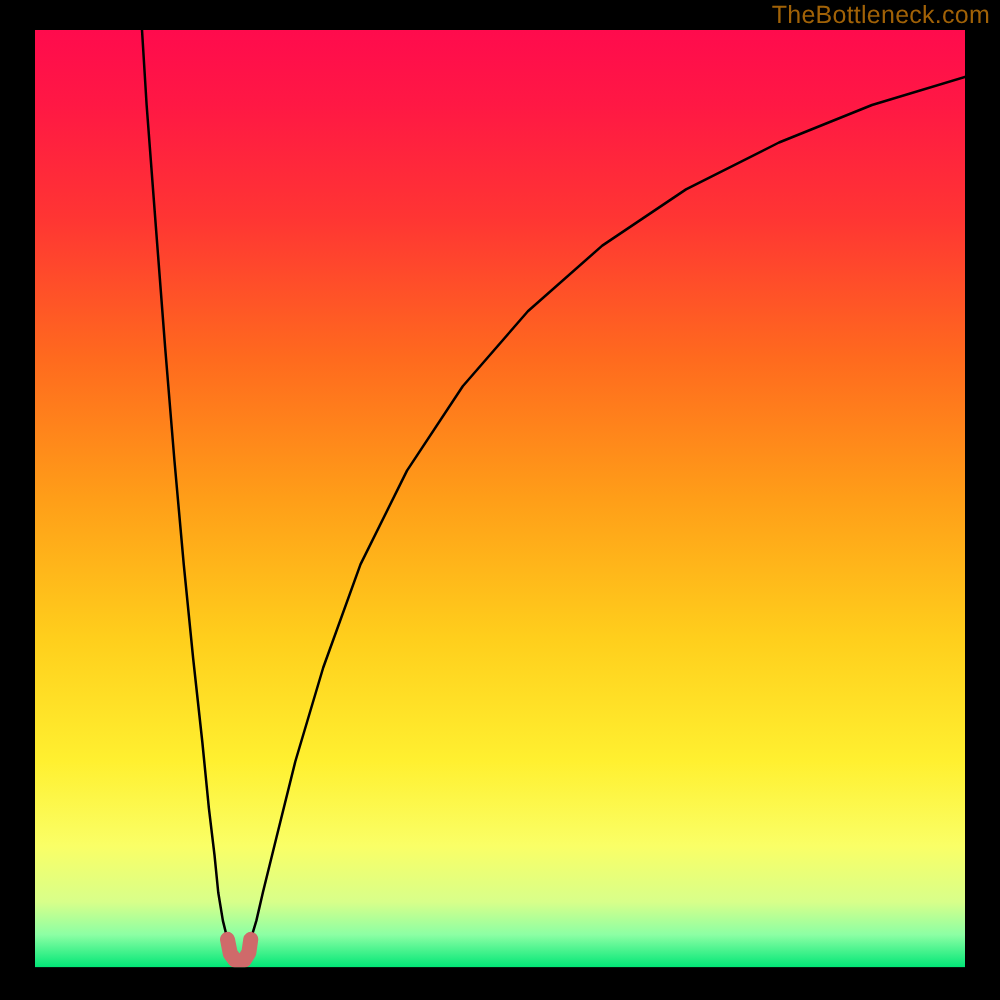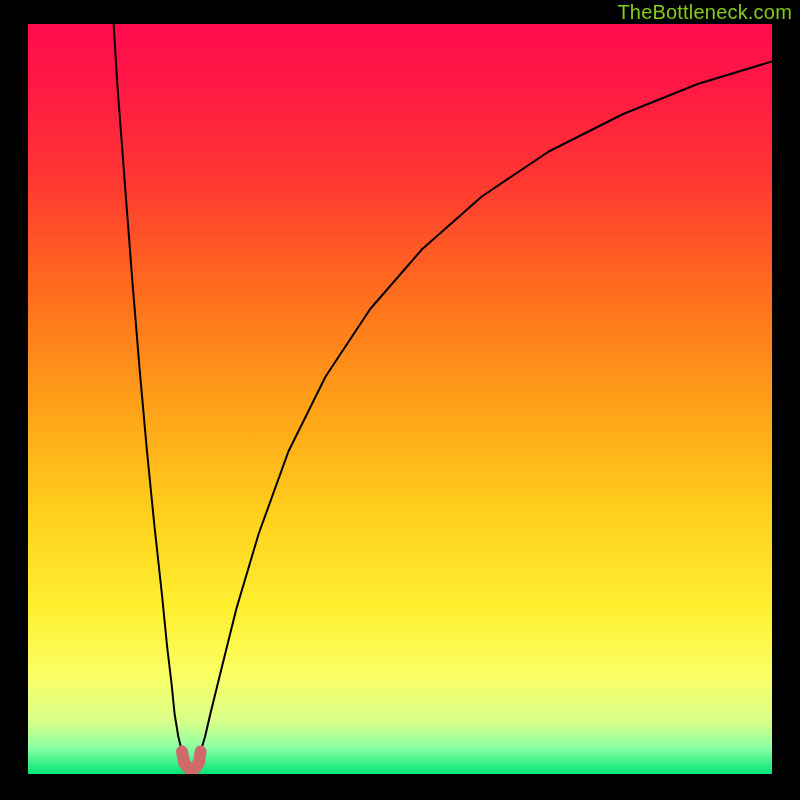--- a/index.html
+++ b/index.html
@@ -35,21 +35,21 @@
     position: absolute;
     left: 0;
     top: 0;
     width: 744px;
     height: 750px;
   }
   .watermark {
     position: absolute;
     top: 1px;
     right: 8px;
-    color: #84cc16;
+    color: #a16207;
     font-size: 20px;
     font-weight: 500;
     letter-spacing: 0.2px;
   }
 </style>
 </head>
 <body>
 
 <div class="frame">
 

